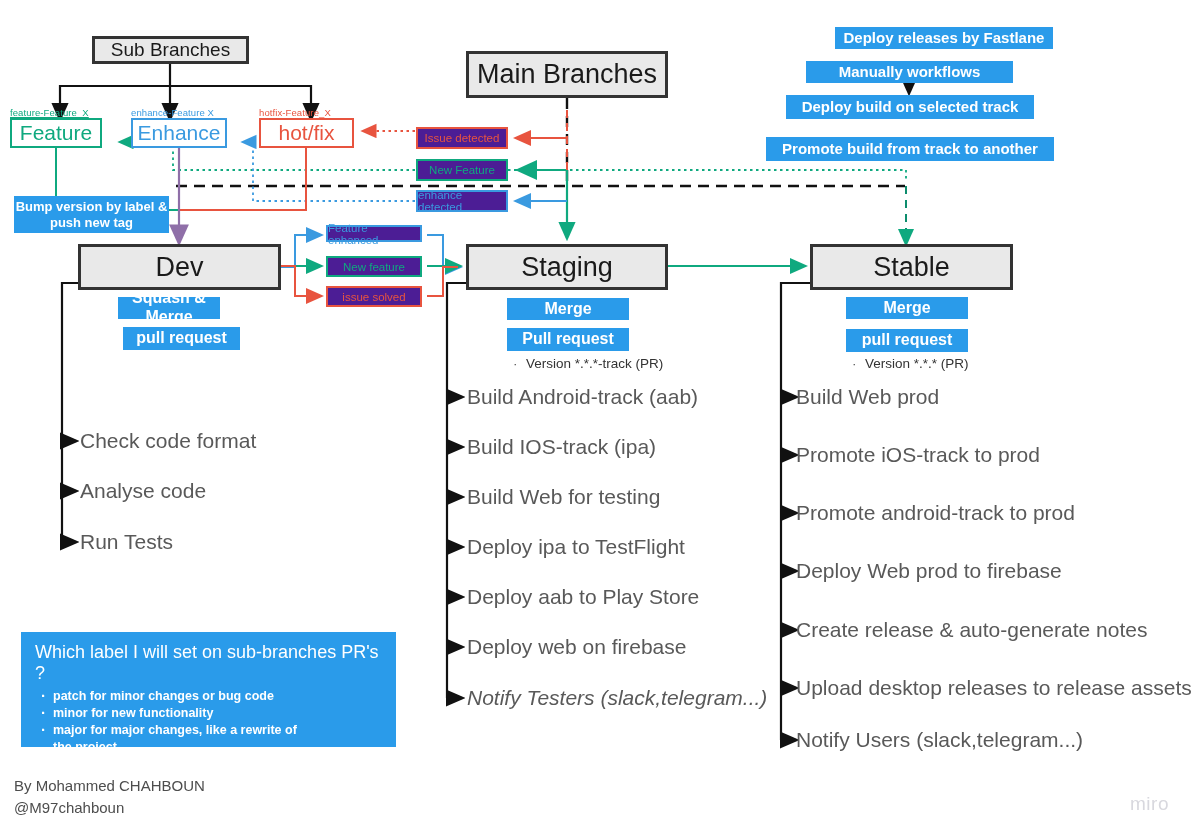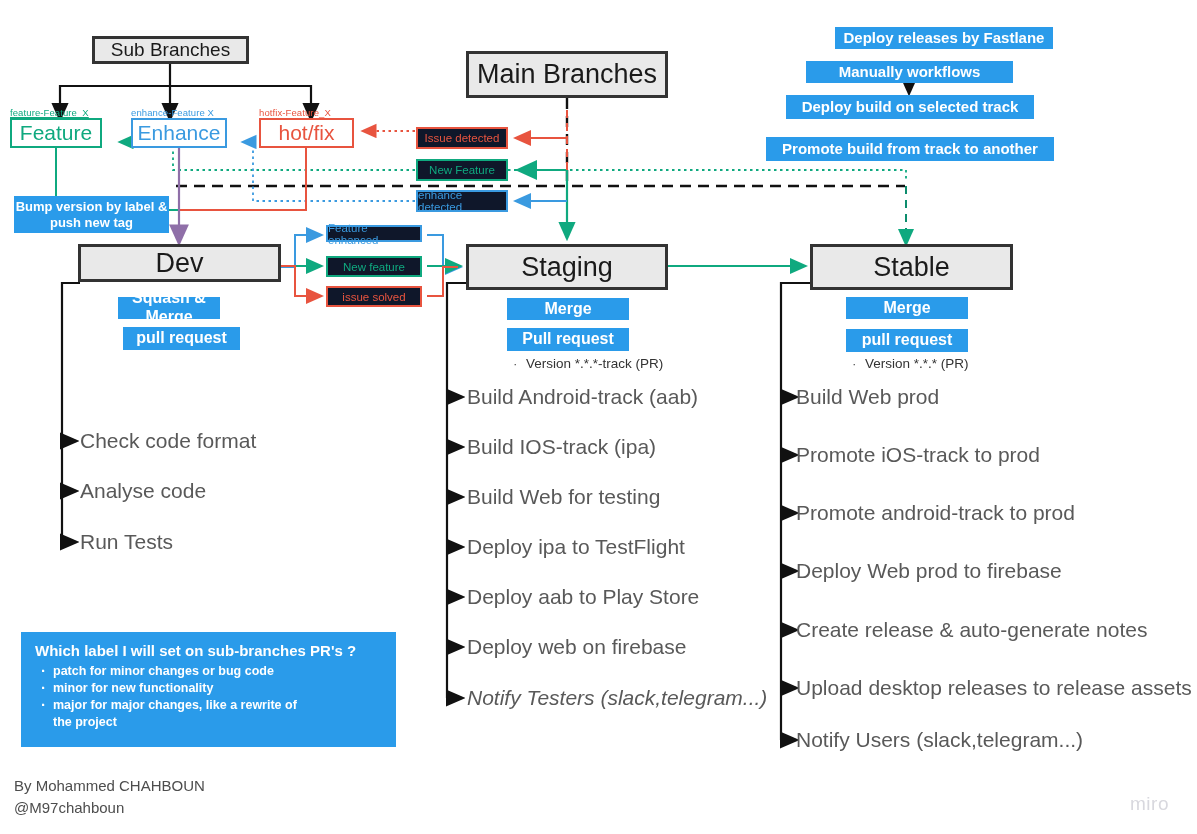--- a/index.html
+++ b/index.html
@@ -30,21 +30,21 @@
   .branch.blue{border-color:#3a9ae0;color:#3a9ae0;}
   .branch.red{border-color:#e8543f;color:#e8543f;}
 
   .branch-tag{position:absolute;font-size:9.5px;white-space:nowrap;letter-spacing:.1px;}
   .tag-green{color:#0fa97f;}
   .tag-blue{color:#3a9ae0;}
   .tag-red{color:#e8543f;}
 
   
   .chip{
-    position:absolute;box-sizing:border-box;background:#0f172a;border:2px solid;
+    position:absolute;box-sizing:border-box;background:#4c1d95;border:2px solid;
     display:flex;align-items:center;justify-content:center;font-size:11.5px;
   }
   .chip.green{border-color:#0fa97f;color:#0fa97f;}
   .chip.blue{border-color:#3a9ae0;color:#3a9ae0;}
   .chip.red{border-color:#e8543f;color:#e8543f;}
 
   
   .banner{
     position:absolute;background:#2a9bea;color:#ffffff;font-weight:bold;
     display:flex;align-items:center;justify-content:center;text-align:center;
@@ -58,21 +58,21 @@
   }
   .bullets{position:absolute;color:#333333;font-size:13.5px;line-height:20px;}
   .bullets div{white-space:nowrap;}
   .bullets .dot{display:inline-block;width:13px;color:#555;}
 
   
   .infocard{
     position:absolute;background:#2a9bea;color:#ffffff;box-sizing:border-box;
     padding:10px 14px 12px 14px;
   }
-  .infocard .title{font-size:15px;font-weight:bold;margin-bottom:4px;}
+  .infocard .title{font-size:18px;font-weight:normal;margin-bottom:4px;}
   .infocard ul{margin:0;padding:0;list-style:none;font-size:12.5px;font-weight:bold;line-height:17px;}
   .infocard li{position:relative;padding-left:18px;}
   .infocard li:before{content:"\00B7";position:absolute;left:6px;top:-1px;font-size:15px;}
 
   
   .credit{position:absolute;color:#4d4d4d;font-size:15px;line-height:21px;}
   .miro{position:absolute;color:#d8d8de;font-size:19px;letter-spacing:.5px;}
 </style>
 </head>
 <body>
@@ -258,21 +258,21 @@
   </div>
   <div class="banner" style="left:766px;top:137px;width:288px;height:24px;font-size:15px;">
     <span>Promote build from track to another</span>
   </div>
 
   <div class="banner" style="left:14px;top:196px;width:155px;height:37px;font-size:13px;">
     <span>Bump version by label &amp;
 push new tag</span>
   </div>
 
-  <div class="node big" style="left:78px;top:244px;width:203px;height:38px;">
+  <div class="node big" style="left:78px;top:244px;width:203px;height:46px;">
     <span>Dev</span>
   </div>
   <div class="banner" style="left:118px;top:297px;width:102px;height:22px;font-size:16px;">
     <span>Squash &amp; Merge</span>
   </div>
   <div class="banner" style="left:123px;top:327px;width:117px;height:23px;font-size:16px;">
     <span>pull request</span>
   </div>
   <div class="step" style="left:80px;top:429px;">Check code format</div>
   <div class="step" style="left:80px;top:479px;">Analyse code</div>

